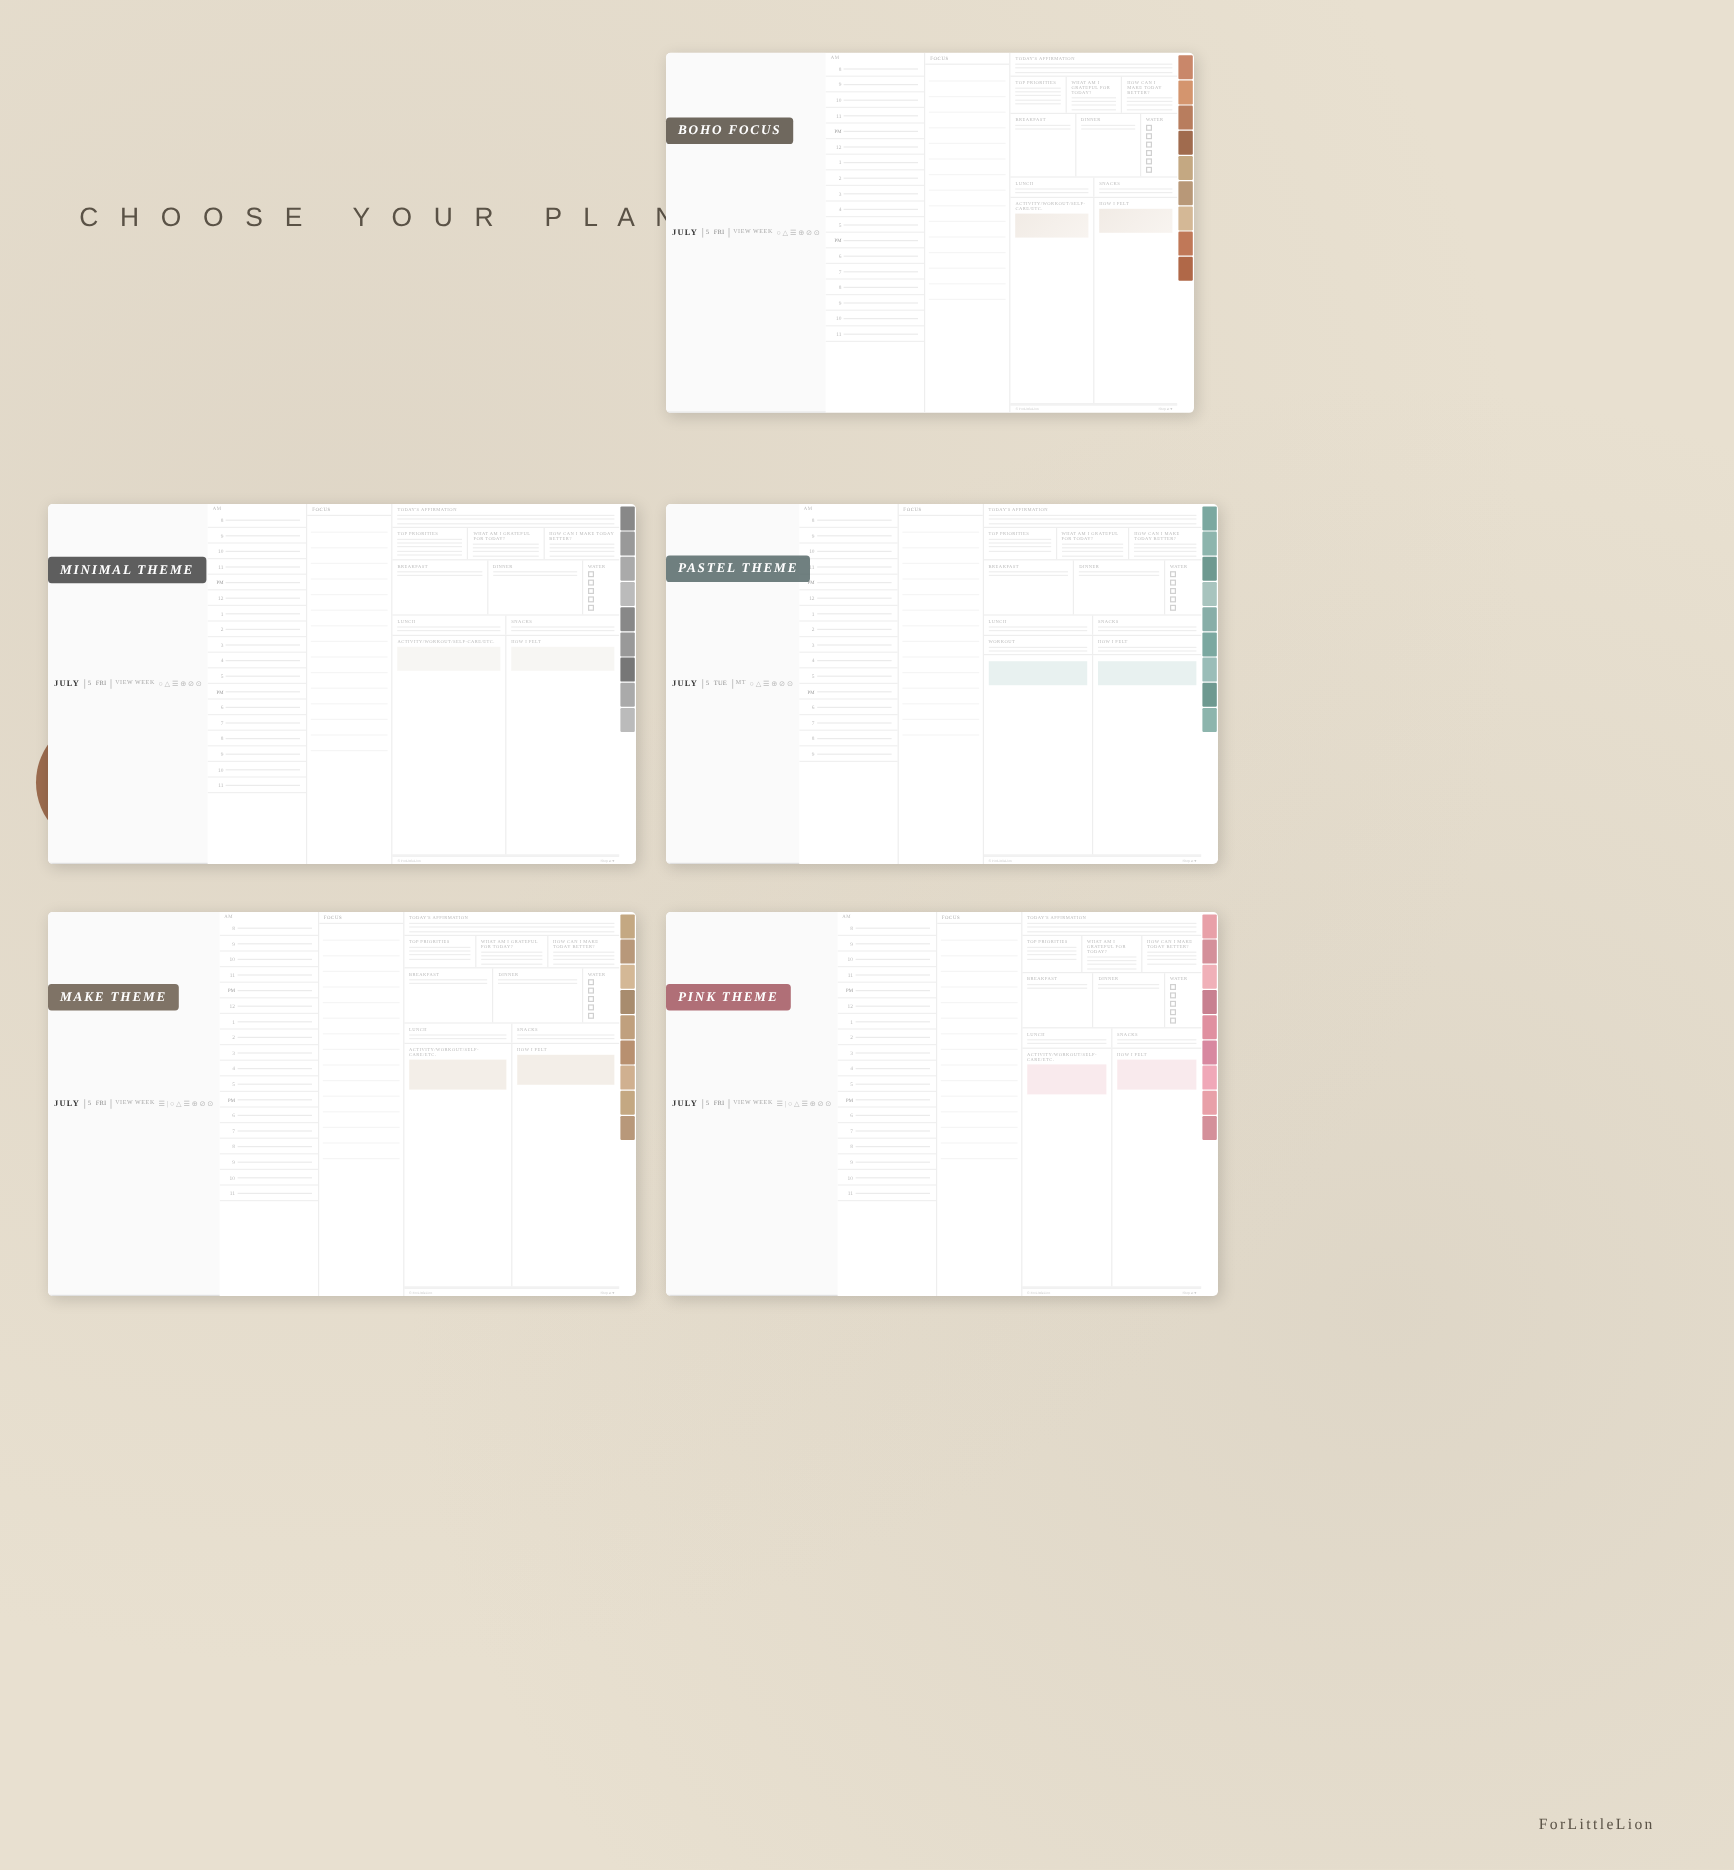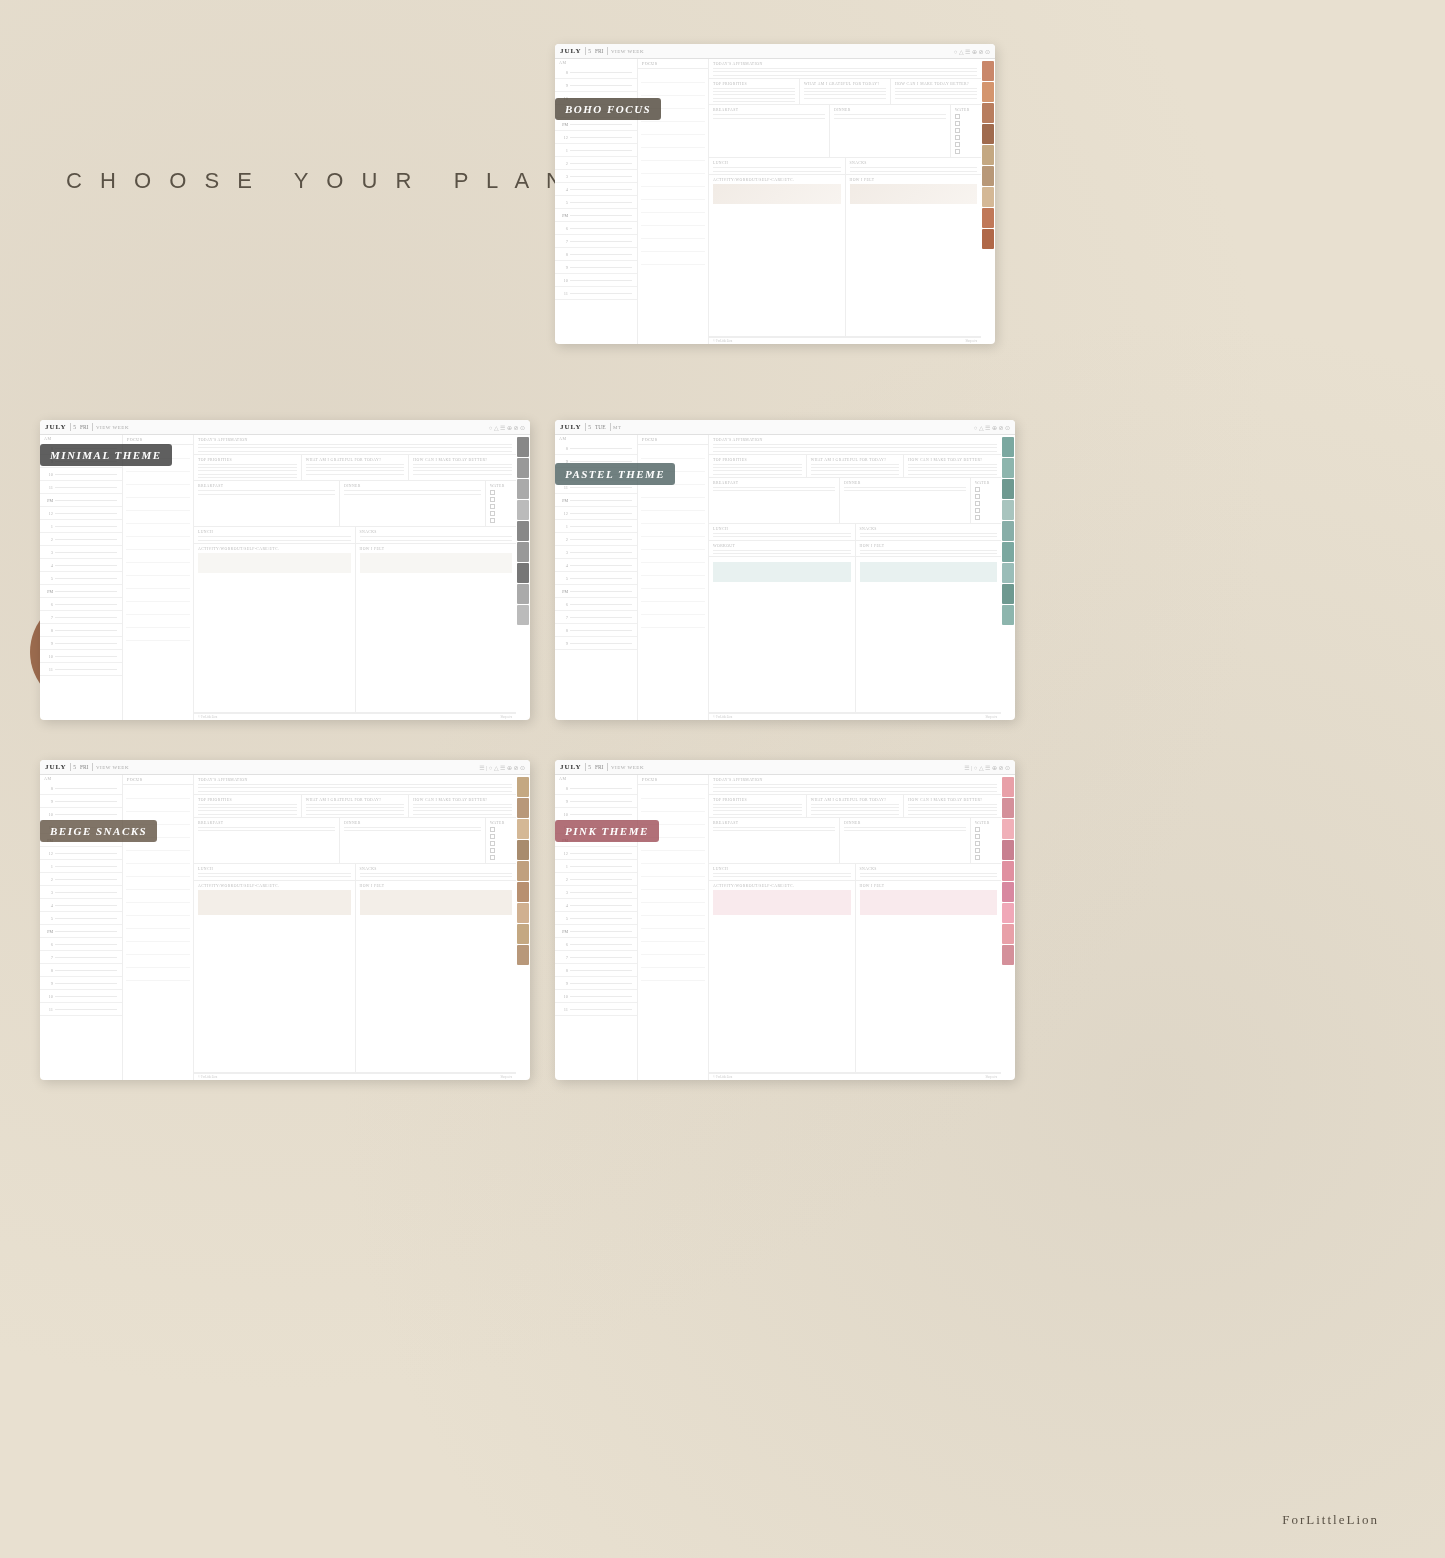--- a/index.html
+++ b/index.html
@@ -97,21 +97,21 @@
       right: 66px;
       font-size: 13px;
       letter-spacing: 2px;
       color: #5a5246;
       font-family: 'Georgia', serif;
     }
 
     
     .mini-planner {
       display: flex;
-      flex-direction: column;
+      flex-direction: row;
       height: 100%;
     }
     .mp-header {
       display: flex;
       align-items: center;
       padding: 3px 5px;
       background: #fafafa;
       border-bottom: 0.5px solid #e0e0e0;
       gap: 3px;
       flex-shrink: 0;
@@ -713,21 +713,21 @@
         <div class="mp-tab" style="background:#888;"></div>
         <div class="mp-tab" style="background:#999;"></div>
         <div class="mp-tab" style="background:#777;"></div>
         <div class="mp-tab" style="background:#aaa;"></div>
         <div class="mp-tab" style="background:#bbb;"></div>
       </div>
     </div>
   </div>
 </div>
 
-<div class="theme-label theme-label-minimal" style="top:444px;left:40px;">MINIMAL THEME</div>
+<div class="theme-label theme-label-minimal" style="top:464px;left:40px;">MINIMAL THEME</div>
 
 <div class="planner-card" style="top:420px;left:555px;width:460px;height:300px;">
   <div class="mini-planner">
     <div class="mp-header">
       <span class="mp-month">JULY</span>
       <div class="mp-sep"></div>
       <span class="mp-day">5</span>
       <span class="mp-day">TUE</span>
       <div class="mp-sep"></div>
       <span class="mp-view">MT</span>
@@ -1160,21 +1160,21 @@
         <div class="mp-tab" style="background:#c0a07e;"></div>
         <div class="mp-tab" style="background:#b89070;"></div>
         <div class="mp-tab" style="background:#d0b090;"></div>
         <div class="mp-tab" style="background:#c4a882;"></div>
         <div class="mp-tab" style="background:#b8987a;"></div>
       </div>
     </div>
   </div>
 </div>
 
-<div class="theme-label theme-label-beige" style="top:820px;left:40px;background:rgba(100,85,70,0.82);">BEIGE SNACKS</div>
+<div class="theme-label theme-label-beige" style="top:820px;left:40px;background:rgba(100,85,70,0.82);">MAKE THEME</div>
 
 <div class="planner-card" style="top:760px;left:555px;width:460px;height:320px;">
   <div class="mini-planner">
     <div class="mp-header">
       <span class="mp-month">JULY</span>
       <div class="mp-sep"></div>
       <span class="mp-day">5</span>
       <span class="mp-day">FRI</span>
       <div class="mp-sep"></div>
       <span class="mp-view">VIEW WEEK</span>

